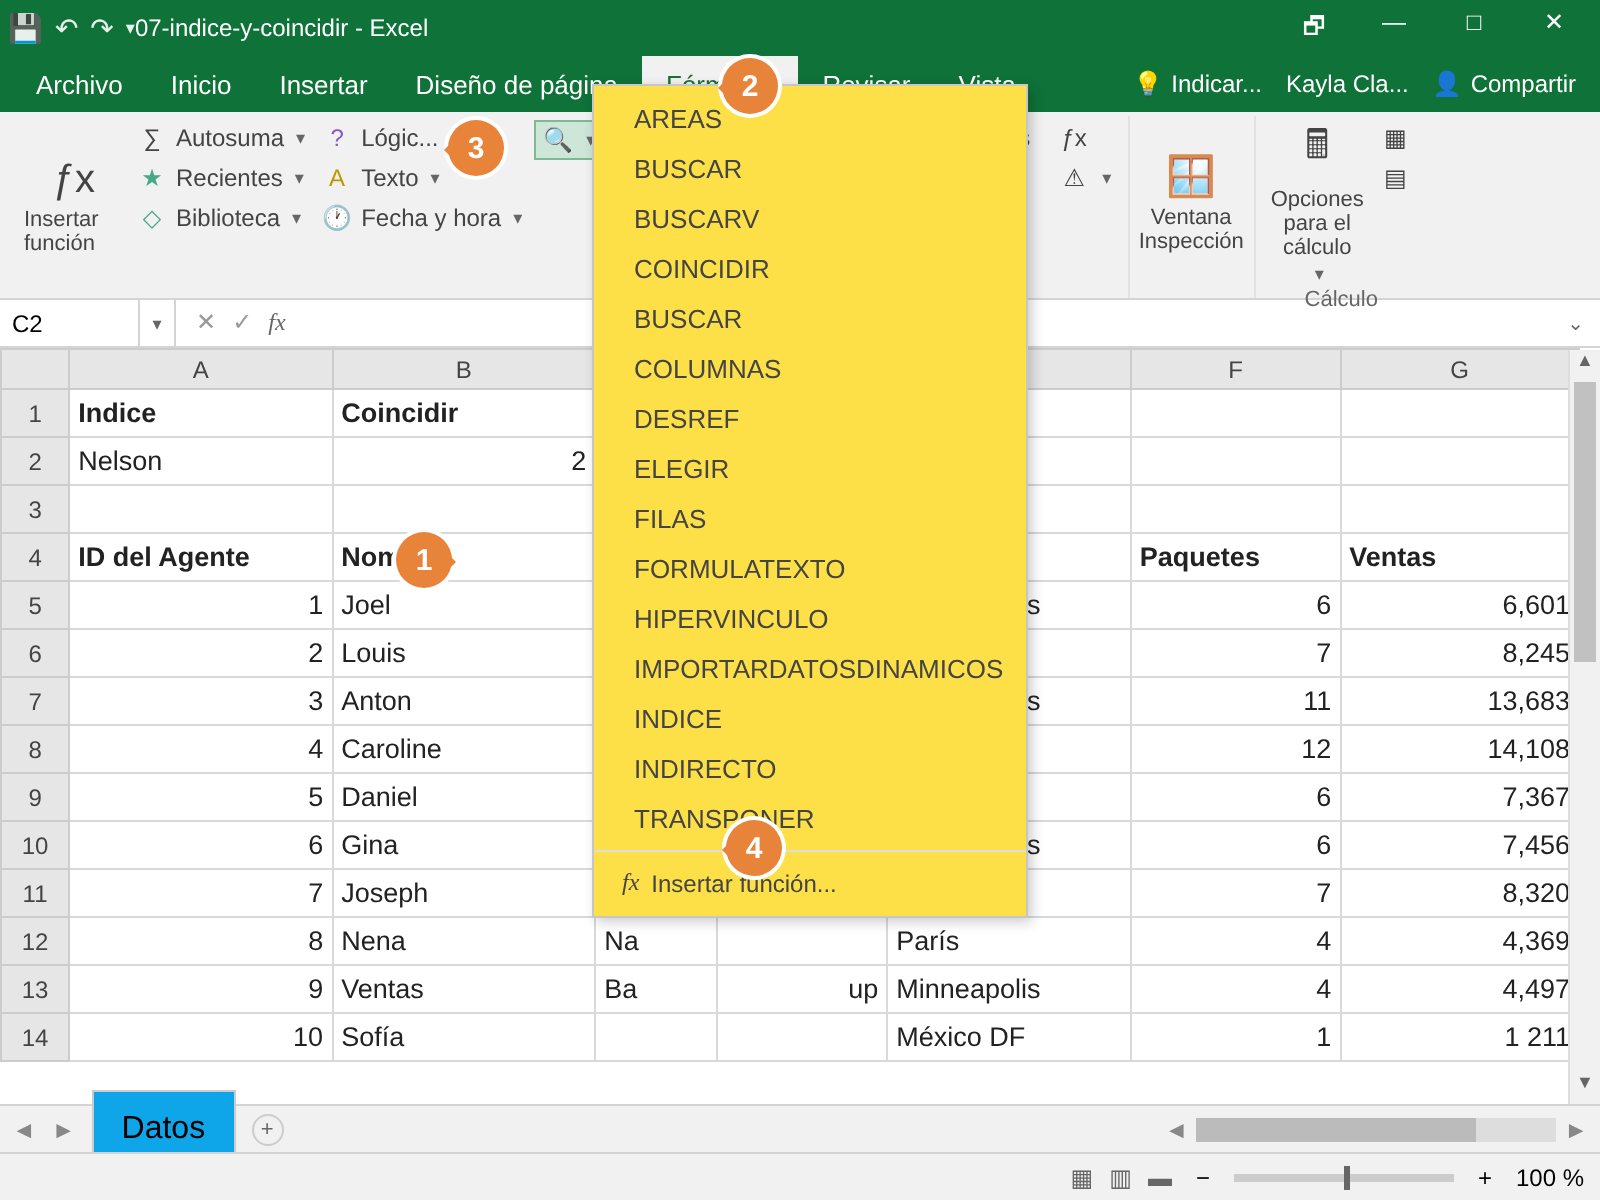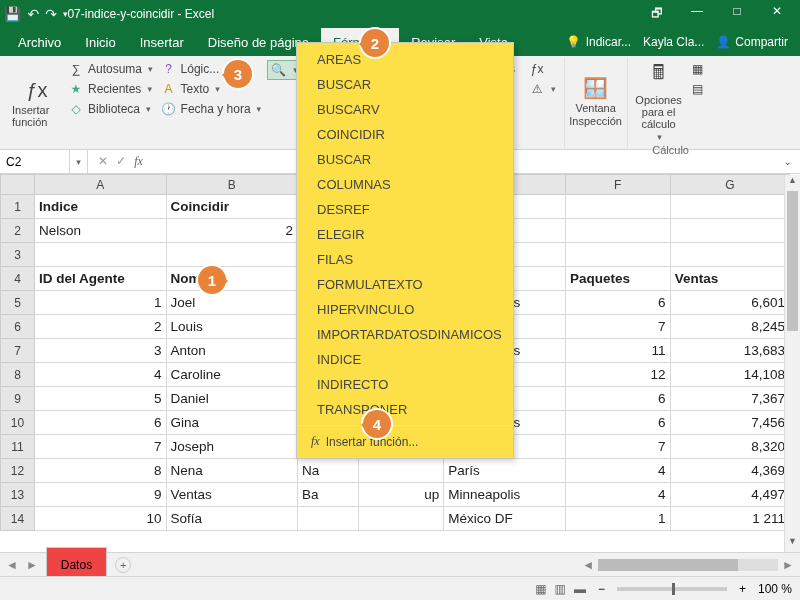--- a/index.html
+++ b/index.html
@@ -35,21 +35,21 @@
 table.grid { border-collapse:collapse; table-layout:fixed; width:790px; }
 .grid th.colh { background:#e6e6e6; border:1px solid #ccc; font-weight:400; font-size:12px; color:#444; height:20px; }
 .grid th.rowh { background:#e6e6e6; border:1px solid #ccc; font-weight:400; font-size:12px; color:#444; width:28px; }
 .grid td { border:1px solid #d9d9d9; height:24px; padding:0 4px; font-size:13.5px; color:#222; overflow:hidden; white-space:nowrap; }
 .grid td.num { text-align:right; }
 .grid td.bold { font-weight:700; }
 .grid td.sel { outline:2px solid #217346; outline-offset:-1px; background:#fff; }
 .corner { width:28px; background:#e6e6e6; border:1px solid #ccc; }
 .sheet-tabs { position:absolute; bottom:24px; left:0; right:0; height:24px; background:#f1f1f1; border-top:1px solid #d4d4d4; display:flex; align-items:center; padding:0 6px; font-size:12px; }
 .sheet-tabs .nav { color:#888; margin-right:8px; }
-.sheet-tab { padding:10px 14px; background:#ef4444; border:1px solid #ccc; border-bottom:none; font-size:12px; }
+.sheet-tab { padding:10px 14px; background:#0ea5e9; border:1px solid #ccc; border-bottom:none; font-size:16px; }
 .sheet-tabs .plus { margin-left:8px; color:#666; border:1px solid #ccc; border-radius:50%; width:16px; height:16px; display:flex; align-items:center; justify-content:center; font-size:11px; }
 .statusbar { position:absolute; bottom:0; left:0; right:0; height:24px; background:#f1f1f1; border-top:1px solid #d4d4d4; display:flex; align-items:center; padding:0 8px; font-size:12px; gap:12px; }
 .statusbar .views { margin-left:auto; display:flex; gap:8px; color:#666; }
 .statusbar .slider { width:110px; height:4px; background:#ccc; position:relative; }
 .statusbar .slider::after { content:""; position:absolute; left:50%; top:-4px; width:3px; height:12px; background:#666; }
 .dropdown { position:absolute; top:42px; left:296px; width:218px; background:#fde047; border:1px solid #c6c6c6; box-shadow:2px 2px 6px rgba(0,0,0,.2); z-index:50; padding:4px 0; }
 .dropdown .item { padding:5px 20px; font-size:13px; color:#444; cursor:pointer; }
 .dropdown .sep { border-top:1px solid #ddd; margin:3px 0; }
 .dropdown .fx-item { padding:5px 14px; font-size:12px; color:#444; display:flex; gap:6px; align-items:center; }
 .callout { position:absolute; width:28px; height:28px; border-radius:50%; background:#e8833a; color:#fff; font-weight:700; font-size:15px; display:flex; align-items:center; justify-content:center; z-index:60; box-shadow:0 0 0 2px #fff; }

